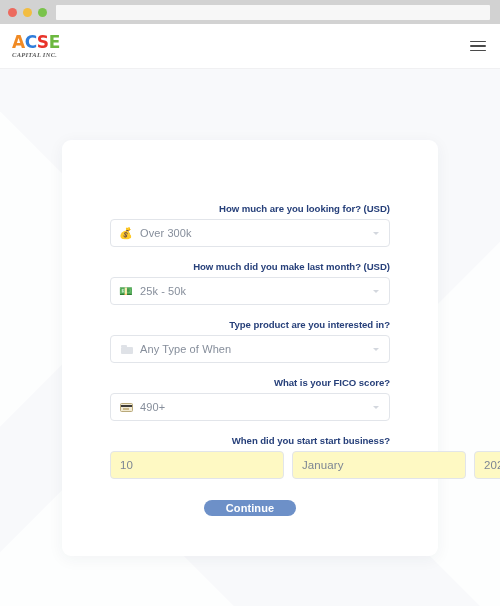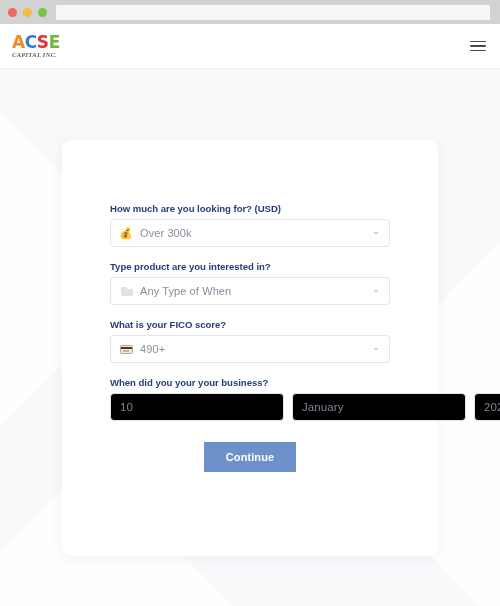--- a/index.html
+++ b/index.html
@@ -168,20 +168,21 @@
   .field { margin-bottom: 14px; }
   .field:last-of-type { margin-bottom: 0; }
 
   .field-label {
     font-size: 9.6px;
     font-weight: bold;
     color: #27407a;
     letter-spacing: -0.05px;
     margin-bottom: 5px;
     display: block;
+    text-align: right;
   }
 
   .select-box {
     position: relative;
     width: 280px;
     height: 28px;
     border: 1px solid #e2e5ea;
     border-radius: 4px;
     background: #ffffff;
     display: flex;
@@ -269,46 +270,46 @@
   .date-row {
     display: flex;
     gap: 8px;
     width: 280px;
   }
   .date-input {
     flex: 1;
     height: 28px;
     border: 1px solid #e2e5ea;
     border-radius: 4px;
-    background: #000000;
+    background: #fef9c3;
     font-family: "Liberation Sans", sans-serif;
     font-size: 11.5px;
     color: #7d8694;
     padding: 0 9px;
     outline: none;
     letter-spacing: 0.1px;
   }
   .date-input::placeholder { color: #9aa2ae; }
 
   .button-row {
     display: flex;
     justify-content: center;
     margin-top: 21px;
   }
   .continue-btn {
     background: #6d90c8;
     color: #ffffff;
     border: none;
-    border-radius: 0;
+    border-radius: 8px;
     font-family: "Liberation Sans", sans-serif;
     font-size: 11px;
     font-weight: bold;
     letter-spacing: 0.1px;
     padding: 0 22px;
-    height: 30px;
+    height: 16px;
     cursor: pointer;
   }
 </style>
 </head>
 <body>
 
 <div id="app">
 
   <div class="browser-chrome">
     <div class="traffic-lights">
@@ -346,20 +347,28 @@
 
         <div class="field">
           <label class="field-label">How much are you looking for? (USD)</label>
           <div class="select-box">
             <span class="select-icon">💰</span>
             <span class="select-value">Over 300k</span>
             <span class="caret"></span>
           </div>
         </div>
 
+        <div class="field">
+          <label class="field-label">How much did you make last month? (USD)</label>
+          <div class="select-box">
+            <span class="select-icon">💵</span>
+            <span class="select-value">25k - 50k</span>
+            <span class="caret"></span>
+          </div>
+        </div>
 
         <div class="field">
           <label class="field-label">Type product are you interested in?</label>
           <div class="select-box">
             <span class="select-icon">
               <span class="folder-icon"></span>
             </span>
             <span class="select-value">Any Type of When</span>
             <span class="caret"></span>
           </div>
@@ -370,21 +379,21 @@
           <div class="select-box">
             <span class="select-icon">
               <span class="card-icon"></span>
             </span>
             <span class="select-value">490+</span>
             <span class="caret"></span>
           </div>
         </div>
 
         <div class="field">
-          <label class="field-label">When did you your your business?</label>
+          <label class="field-label">When did you start start business?</label>
           <div class="date-row">
             <input class="date-input" type="text" value="10" style="">
             <input class="date-input" type="text" value="January" style="">
             <input class="date-input" type="text" value="2020" style="">
           </div>
         </div>
 
         <div class="button-row">
           <button class="continue-btn">Continue</button>
         </div>

